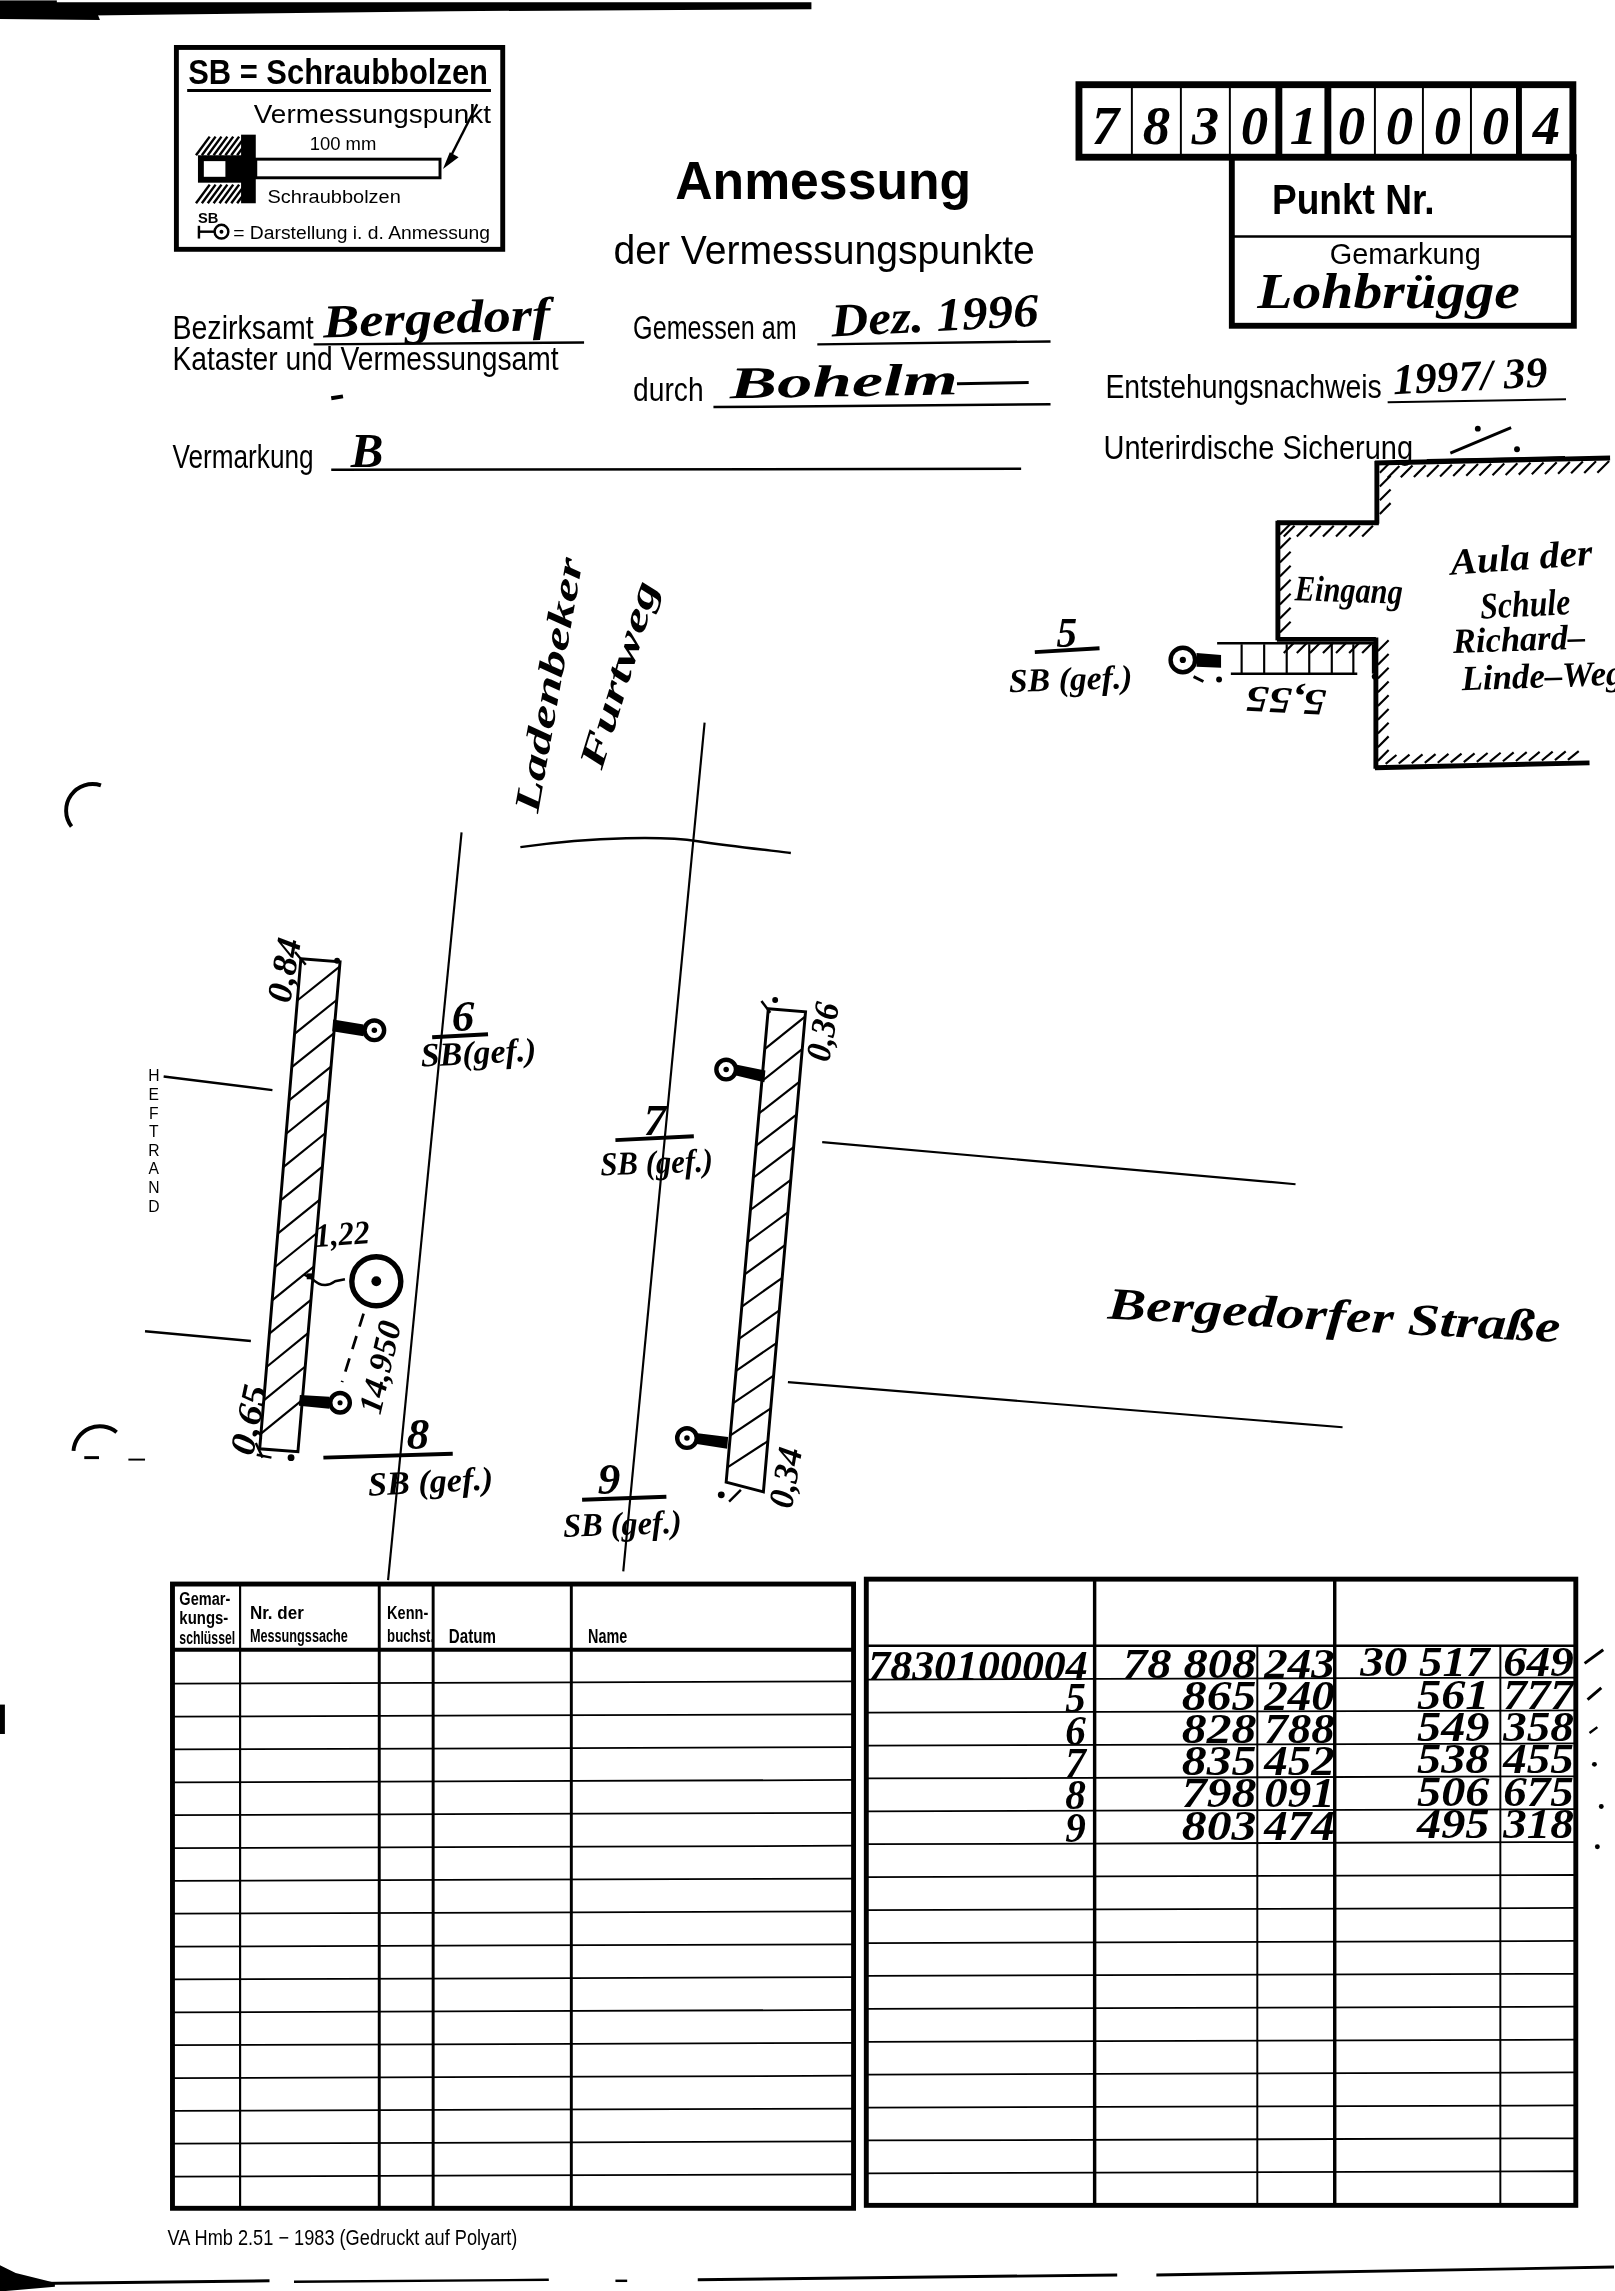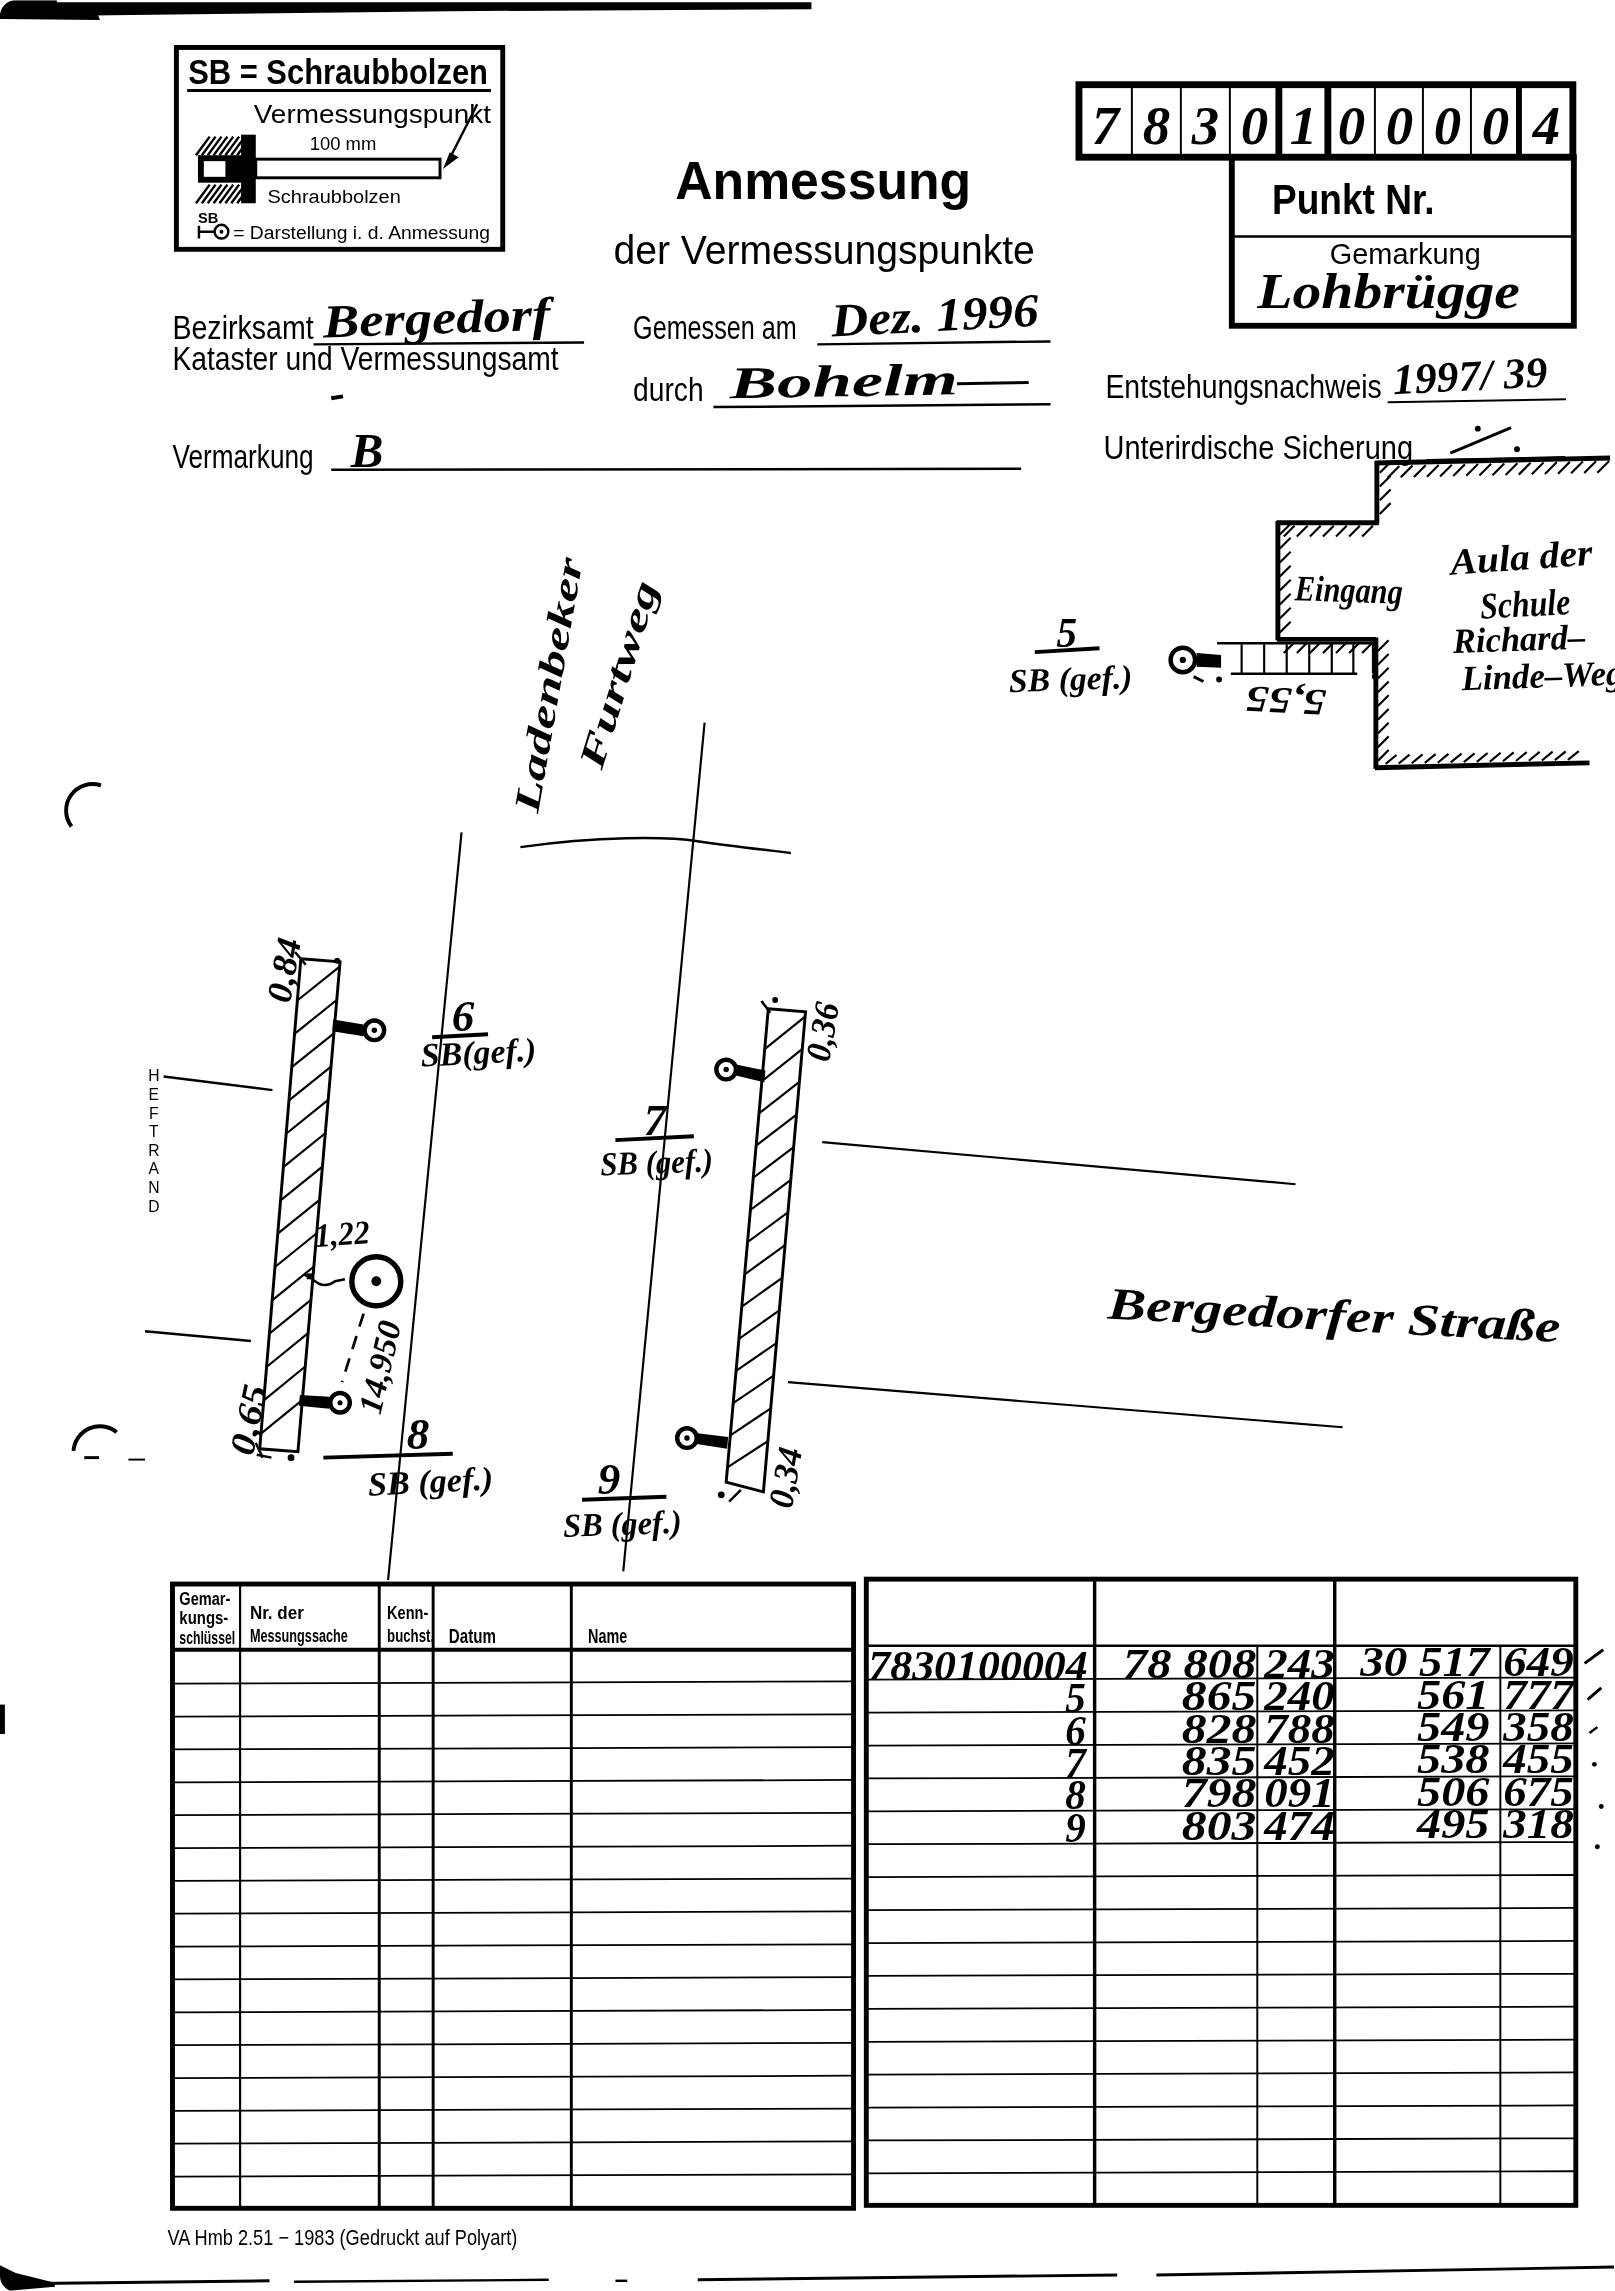--- a/index.html
+++ b/index.html
@@ -1,15 +1,15 @@
 <!DOCTYPE html>
 <html><head><meta charset="utf-8">
 <style>
 html,body{margin:0;padding:0;background:#fff;}
-#page{position:relative;width:1615px;height:2292px;background:#fff;overflow:hidden;border-radius:16px;}
+#page{position:relative;width:1615px;height:2292px;background:#fff;overflow:hidden;}
 text{fill:#000;}
 .p{font-family:"Liberation Sans",sans-serif;}
 .pb{font-family:"Liberation Sans",sans-serif;font-weight:bold;}
 .h{font-family:"Liberation Serif",serif;font-style:italic;font-weight:bold;}
 </style></head><body>
 <div id="page">
 <svg width="1615" height="2292" viewBox="0 0 1648 2338" xmlns="http://www.w3.org/2000/svg">
 
 <g>
 <rect x="0" y="0" width="58" height="16" fill="#000"></rect>

